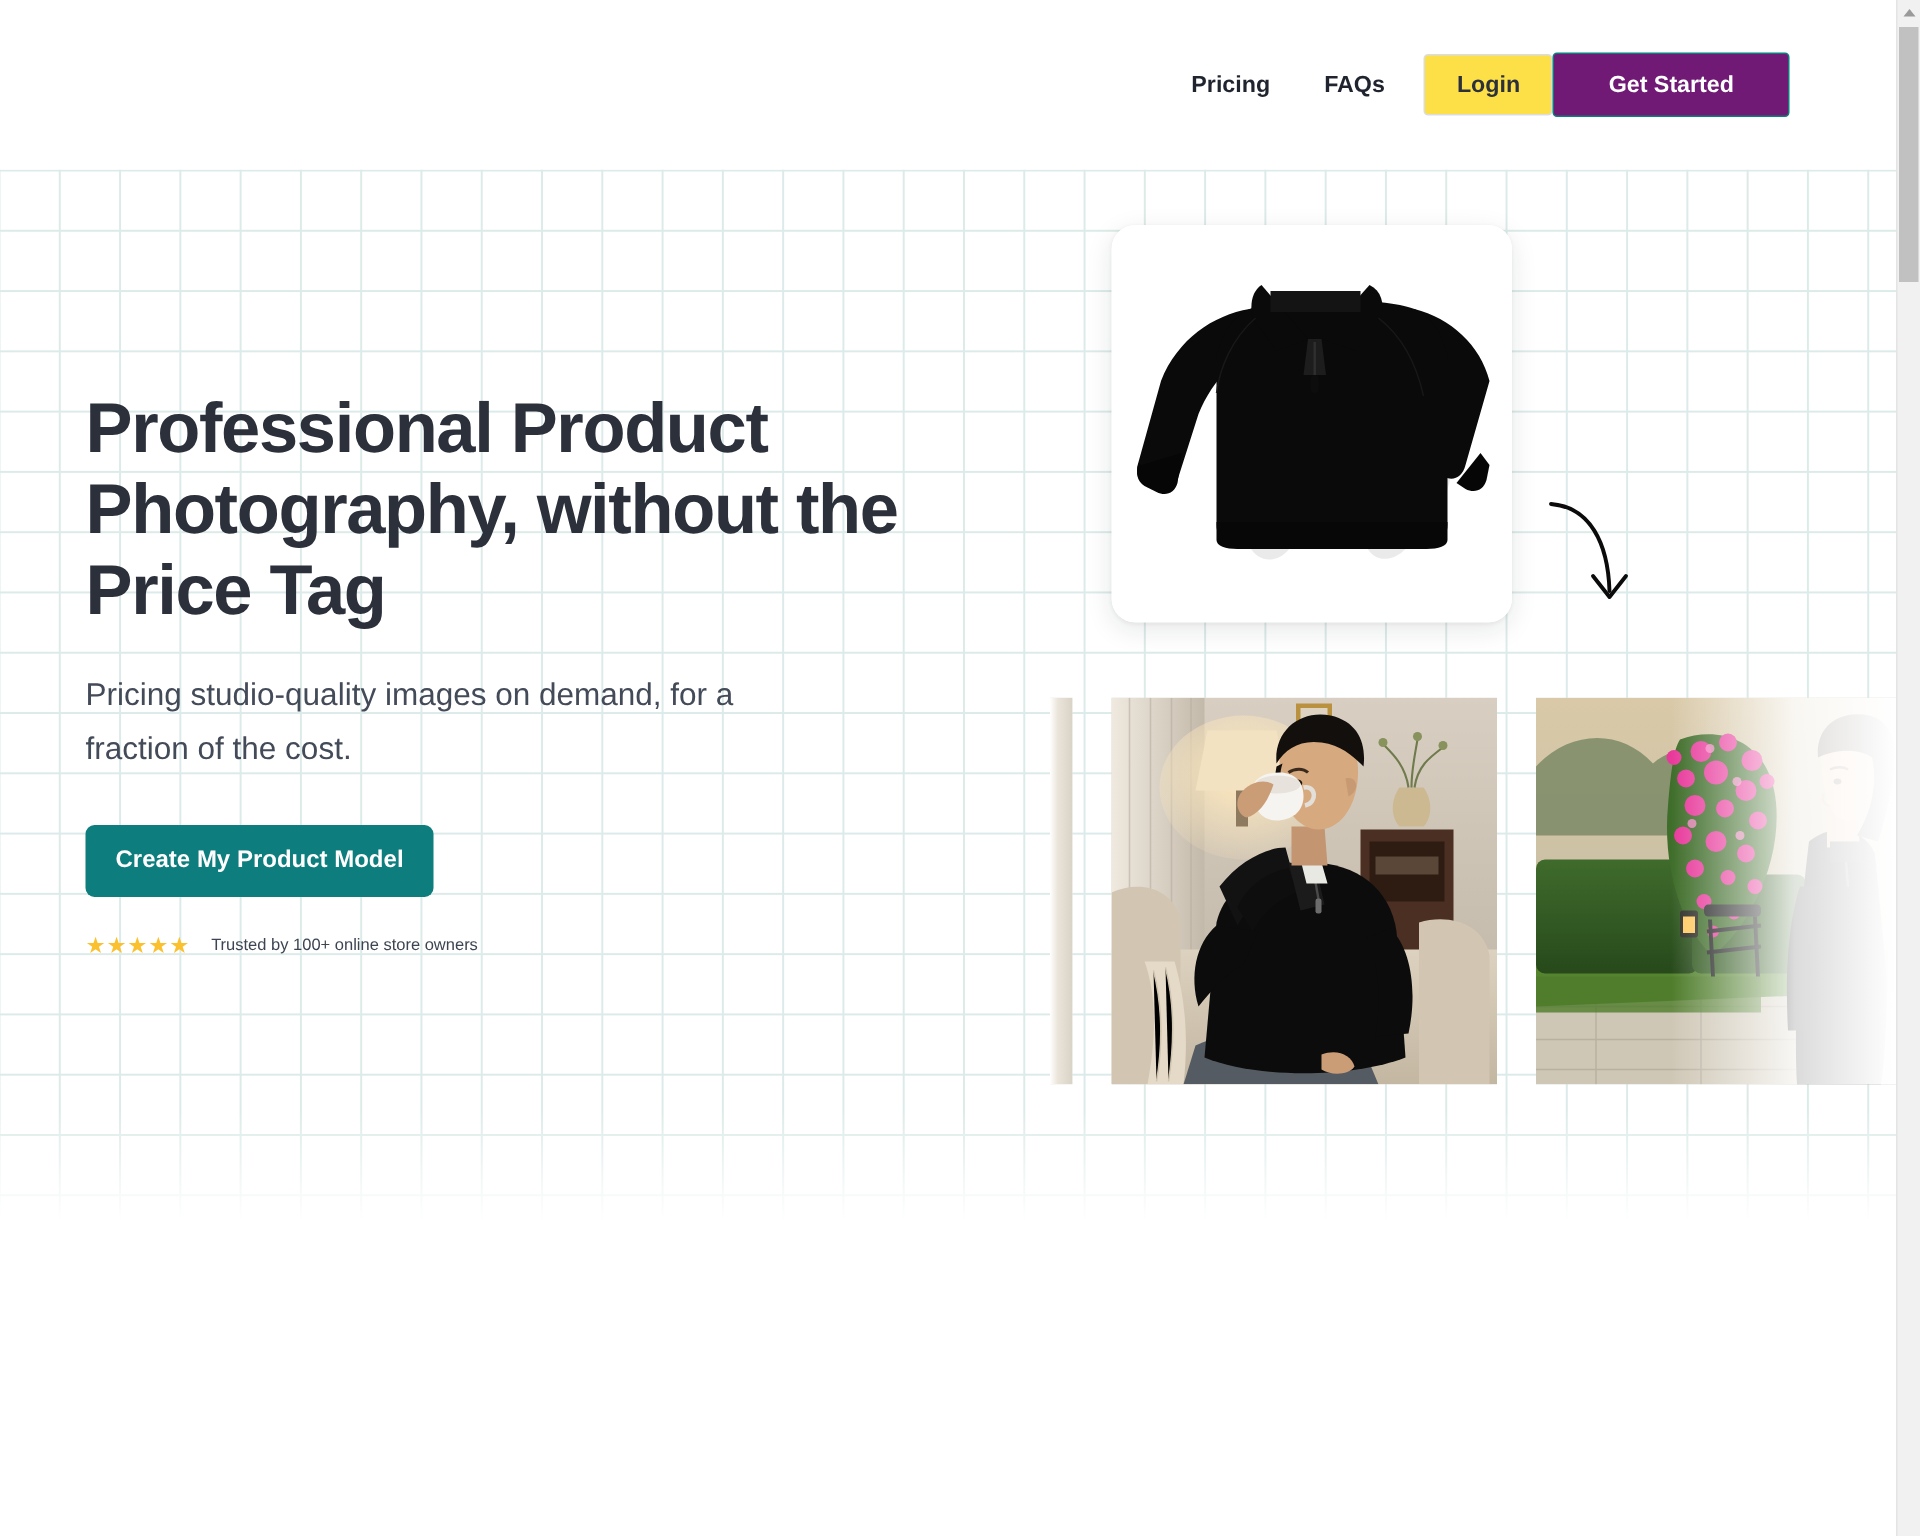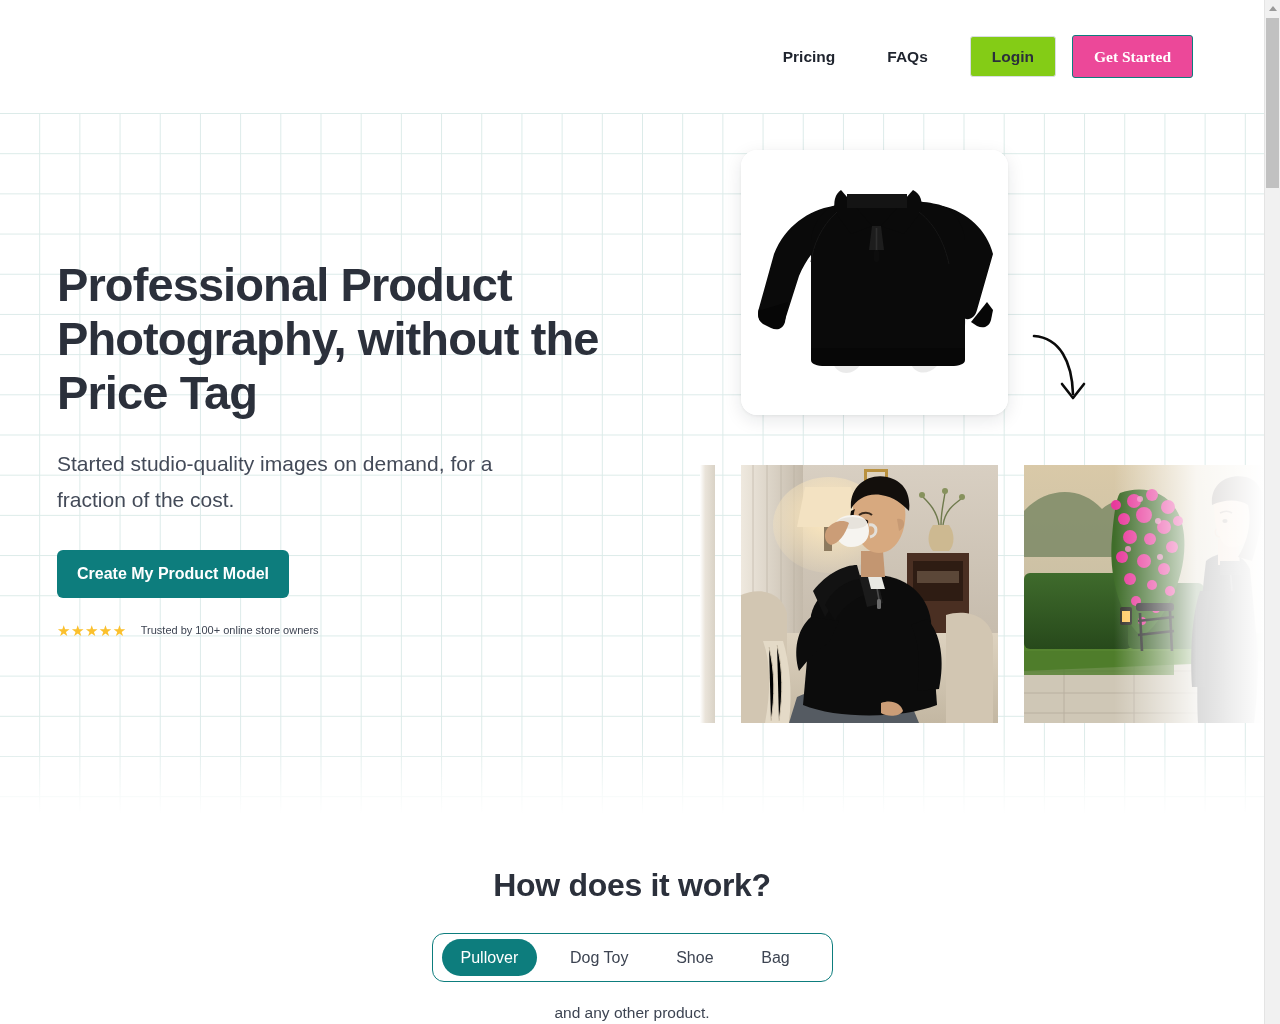--- a/index.html
+++ b/index.html
@@ -64,58 +64,58 @@
     color: #2b303b;
     white-space: nowrap;
   }
 
   .nav-right {
     position: absolute;
     right: 71px; top: 0;
     height: 113px;
     display: flex;
     align-items: center;
-    gap: 16px;
+    gap: 0;
   }
   .nav-link {
     font-size: 15.5px;
     font-weight: bold;
     color: #1f242e;
     text-decoration: none;
     padding: 8px 0;
     margin-right: 36px;
     white-space: nowrap;
     cursor: pointer;
   }
   .nav-link.faqs { margin-right: 26px; }
   .btn-login {
     font-size: 15.5px;
     font-weight: bold;
     color: #2b303b;
-    background: #84cc16;
+    background: #fde047;
     border: 1px solid #d9dde3;
     border-radius: 3px;
     padding: 11px 21px;
     margin-right: 0;
     cursor: pointer;
     white-space: nowrap;
     font-family: "Liberation Sans", sans-serif;
     line-height: 1.1;
   }
   .btn-getstarted {
     font-size: 15.5px;
     font-weight: bold;
     color: #ffffff;
-    background: #ec4899;
+    background: #701a75;
     border: 1px solid #0d7d7d;
     border-radius: 3px;
-    padding: 12px 21px;
+    padding: 12px 36px;
     cursor: pointer;
     white-space: nowrap;
-    font-family: Liberation Serif, serif;
+    font-family: Liberation Sans, sans-serif;
     line-height: 1.1;
   }
 
   
   .grid-bg {
     position: absolute;
     left: 0; top: 113px;
     width: 1264px;
     height: 911px;
     background-color: #ffffff;
@@ -353,21 +353,21 @@
         <a class="nav-link faqs" href="#">FAQs</a>
         <button class="btn-login">Login</button>
         <button class="btn-getstarted">Get Started</button>
       </nav>
 
     </div>
   </header>
 
   <section class="hero-copy">
     <h1 class="hero-title">Professional Product Photography, without the Price Tag</h1>
-    <p class="hero-sub">Started studio-quality images on demand, for a fraction of the cost.</p>
+    <p class="hero-sub">Pricing studio-quality images on demand, for a fraction of the cost.</p>
     <button class="btn-cta">Create My Product Model</button>
     <div class="trust-row">
       <span class="stars">★★★★★</span>
       <span class="trust-text">Trusted by 100+ online store owners</span>
     </div>
   </section>
 
   <div class="product-card">
     <svg width="267" height="265" viewBox="0 0 267 265">
       <rect x="0" y="0" width="267" height="265" fill="#ffffff"></rect>
@@ -645,36 +645,20 @@
 
           <path d="M206 100 L 208 126" stroke="#4d4d4d" stroke-width="1.6" fill="none"></path>
           <path d="M196 96 L 216 96 L 218 110 L 196 110 Z" fill="#1a1a1a"></path>
         </svg>
         <div class="fade-right"></div>
       </div>
 
     </div>
   </div>
 
-  <section class="how-section">
-    <h2 class="how-title">How does it work?</h2>
-
-    <div class="tab-bar">
-      <button class="tab active">Pullover</button>
-      <span class="tab-spacer"></span>
-      <button class="tab">Dog Toy</button>
-      <span class="tab-spacer"></span>
-      <button class="tab">Shoe</button>
-      <span class="tab-spacer"></span>
-      <button class="tab">Bag</button>
-      <span class="tab-spacer"></span>
-    </div>
-
-    <p class="how-note">and any other product.</p>
-  </section>
 
 </div>
 
 <div class="scrollbar">
   <div class="sb-arrow-up">
       <i></i>
     </div>
   <div class="sb-thumb"></div>
 </div>
 

